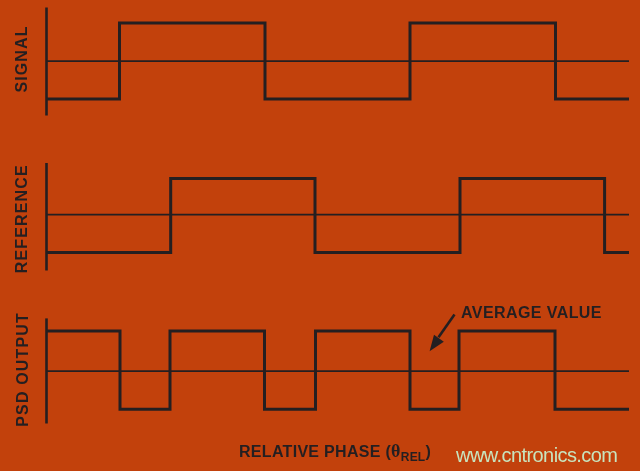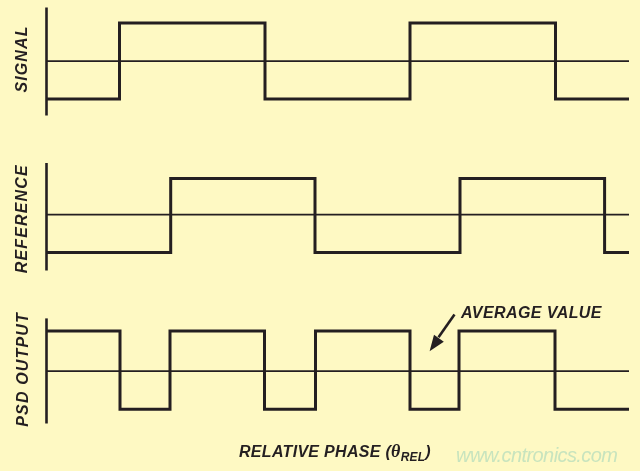--- a/index.html
+++ b/index.html
@@ -1,16 +1,16 @@
 <!DOCTYPE html>
 <html><head>
 <meta charset="utf-8">
 <style>
   html,body{margin:0;padding:0;background:#ffffff;}
-  .wrap{position:relative;width:640px;height:471px;background:#fef9c3;overflow:hidden;font-style:italic;}
+  .wrap{position:relative;width:640px;height:471px;background:#c2410c;overflow:hidden;}
   svg{position:absolute;left:0;top:0;}
   text{font-family:"Liberation Sans", sans-serif;}
 </style>
 </head>
 <body>
 <div class="wrap">
 <svg width="640" height="471" viewBox="0 0 640 471">
 
   <path d="M46.5,7.5 V115.5" stroke="#241f21" stroke-width="2.6" fill="none"></path>
   <path d="M46,61.2 H629" stroke="#241f21" stroke-width="1.7" fill="none"></path>

